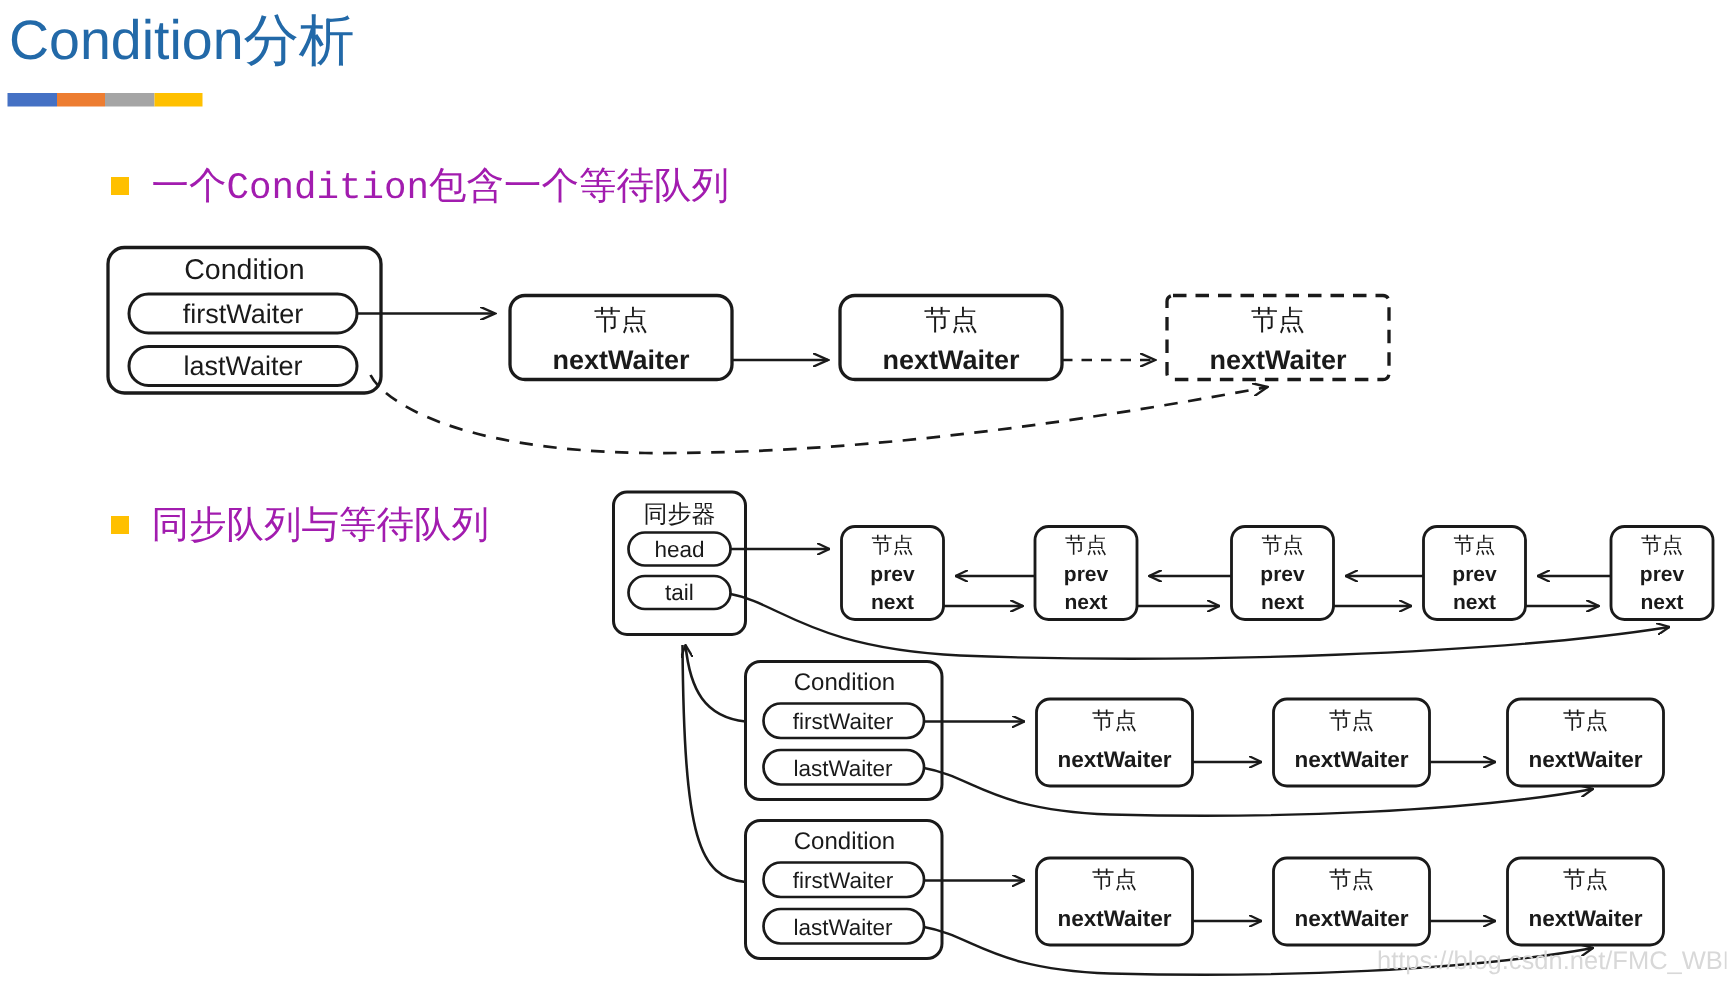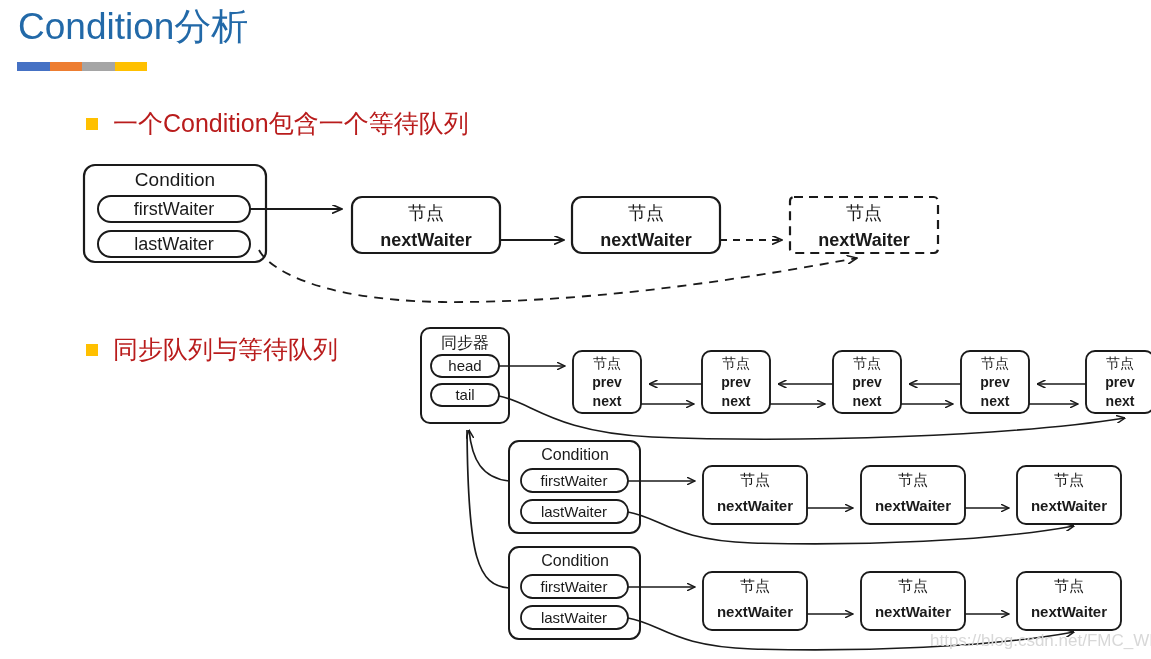--- a/index.html
+++ b/index.html
@@ -9,21 +9,21 @@
   }
   body {
     width: 1151px;
     height: 659px;
     position: relative;
     overflow: hidden;
     font-family: "Liberation Sans", sans-serif;
   }
   #slide {
     position: absolute;
-    left: 12px; top: 0;
+    left: 0; top: 0;
     width: 964px;
     height: 659px;
     background: #ffffff;
   }
   .page-title {
     position: absolute;
     left: 6px;
     top: 2px;
     font-size: 37px;
     color: #2269a8;
@@ -48,22 +48,22 @@
     white-space: nowrap;
   }
   .bullet-sq {
     width: 12px;
     height: 12px;
     margin-right: 15px;
     display: inline-block;
   }
   .bullet-text {
     font-size: 25px;
-    color: #b91c1c;
-    font-family: Liberation Sans, sans-serif;
+    color: #a21caf;
+    font-family: Liberation Mono, monospace;
   }
   #bullet-1 { left: 74px; top: 107px; }
   #bullet-2 { left: 74px; top: 333px; text-align: center; }
 
   .diagram-svg {
     position: absolute;
     left: 0;
     top: 0;
     width: 1151px;
     height: 659px;

